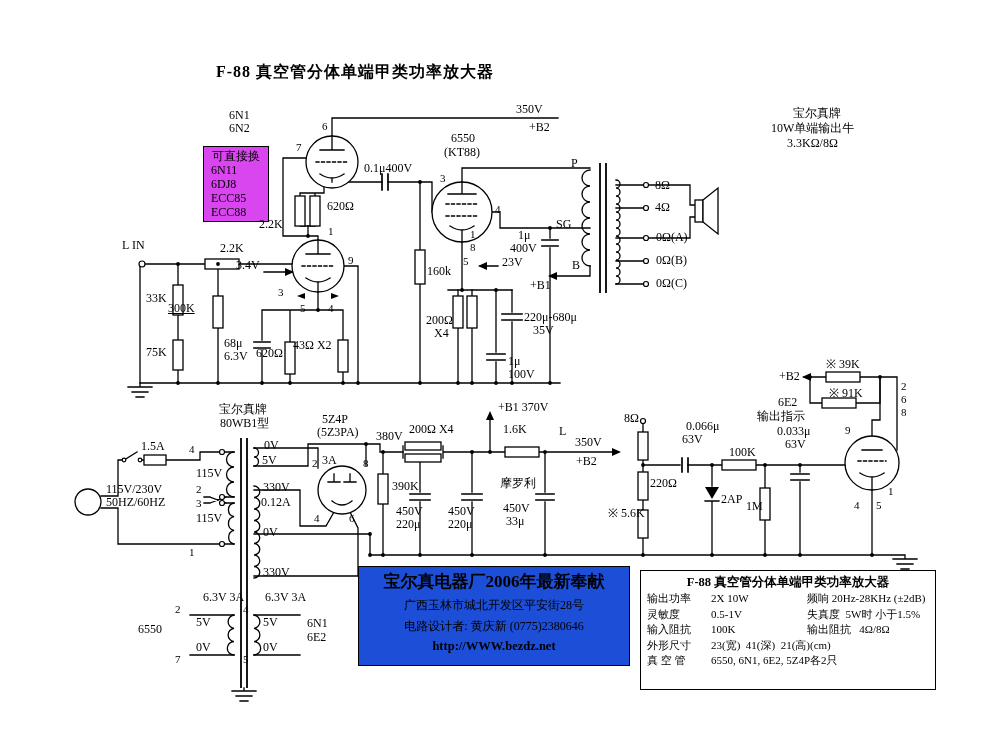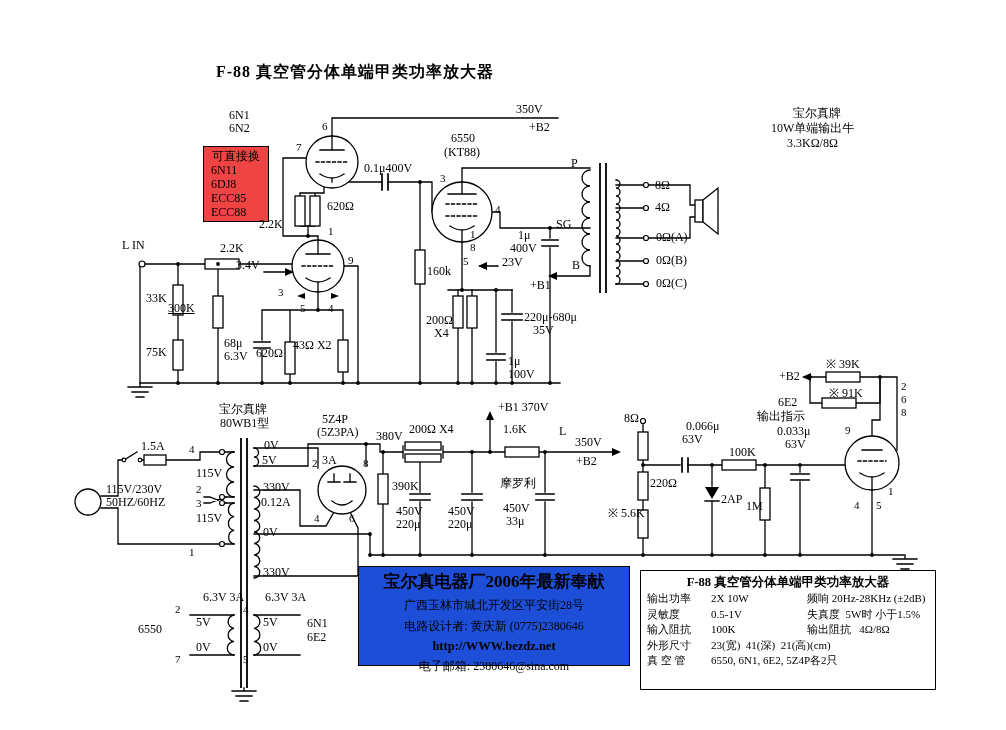--- a/index.html
+++ b/index.html
@@ -14,21 +14,21 @@
   .dash{stroke-dasharray:3,2.5}
   .dot{fill:#000;stroke:none}
   .term{stroke:#000;stroke-width:1.2;fill:#fff}
   .arr{fill:#000;stroke:none}
   .lbl{position:absolute;font-size:12px;line-height:13px;white-space:pre;
        font-family:"Liberation Serif","DejaVu Serif",serif}
   .title{position:absolute;left:216px;top:62px;font-size:16px;font-weight:bold;
          letter-spacing:1px;font-family:"Liberation Serif","DejaVu Serif",serif}
   .replace-box{position:absolute;left:203px;top:146px;width:66px;height:76px;
                border:1.5px solid #000;font-size:12px;line-height:14px;padding-top:2px;
-               font-family:"Liberation Serif","DejaVu Serif",serif;background:#ef4444}
+               font-family:"Liberation Serif","DejaVu Serif",serif;background:#d946ef}
   .rb-h{text-align:center}
   .rb-i{padding-left:7px}
   .label-layer{position:absolute;left:0;top:0;width:100%;height:100%;pointer-events:none}
   .info-box{position:absolute;left:358px;top:566px;width:272px;height:100px;border:1.5px solid #000;
             background:#1d4ed8;text-align:center;font-family:"Liberation Serif","DejaVu Serif",serif}
   .ib1{font-size:17px;font-weight:bold;margin-top:3px}
   .ib2{font-size:12px;margin-top:4px}
   .ib3{font-size:12.5px;font-weight:bold;margin-top:4px}
   .spec-box{position:absolute;left:640px;top:570px;width:296px;height:120px;border:1.5px solid #000;
             background:#fff;padding:3px 6px;font-family:"Liberation Serif","DejaVu Serif",serif}
@@ -383,21 +383,20 @@
       <div class="lbl" style="left: 175px; top: 653px; font-size: 11px;">7</div>
       <div class="lbl" style="left: 243px; top: 603px; font-size: 11px;">4</div>
       <div class="lbl" style="left: 243px; top: 653px; font-size: 11px;">5</div>
     </div>
 
 <div class="info-box">
   <div class="ib1">宝尔真电器厂2006年最新奉献</div>
   <div class="ib2">广西玉林市城北开发区平安街28号</div>
   <div class="ib2">电路设计者: 黄庆新  (0775)2380646</div>
   <div class="ib3">http://WWW.bezdz.net</div>
-  <div class="ib2">电子邮箱: 2380646@sina.com</div>
 </div>
 
 <div class="spec-box">
   <div class="spec-title">F-88 真空管分体单端甲类功率放大器</div>
   <div>
         <div class="spec-row"><span class="sc0">输出功率</span><span class="sc1">2X 10W</span><span class="sc2">频响 20Hz-28KHz (±2dB)</span></div>
         <div class="spec-row"><span class="sc0">灵敏度</span><span class="sc1">0.5-1V</span><span class="sc2">失真度  5W时 小于1.5%</span></div>
         <div class="spec-row"><span class="sc0">输入阻抗</span><span class="sc1">100K</span><span class="sc2">输出阻抗   4Ω/8Ω</span></div>
         <div class="spec-row"><span class="sc0">外形尺寸</span><span class="sc1">23(宽)  41(深)  21(高)(cm)</span><span class="sc2"></span></div>
         <div class="spec-row"><span class="sc0">真 空 管</span><span class="sc1">6550, 6N1, 6E2, 5Z4P各2只</span><span class="sc2"></span></div>

